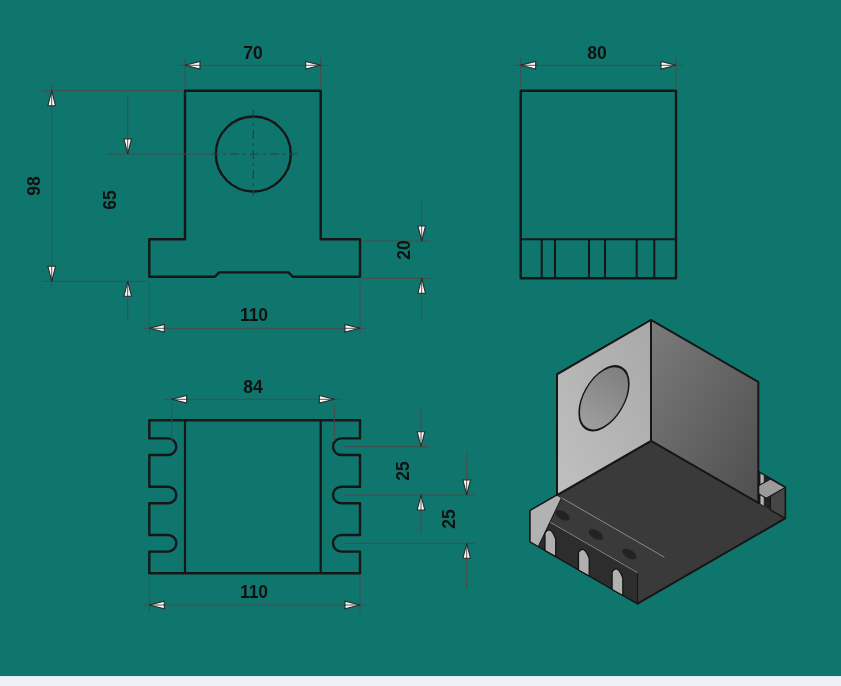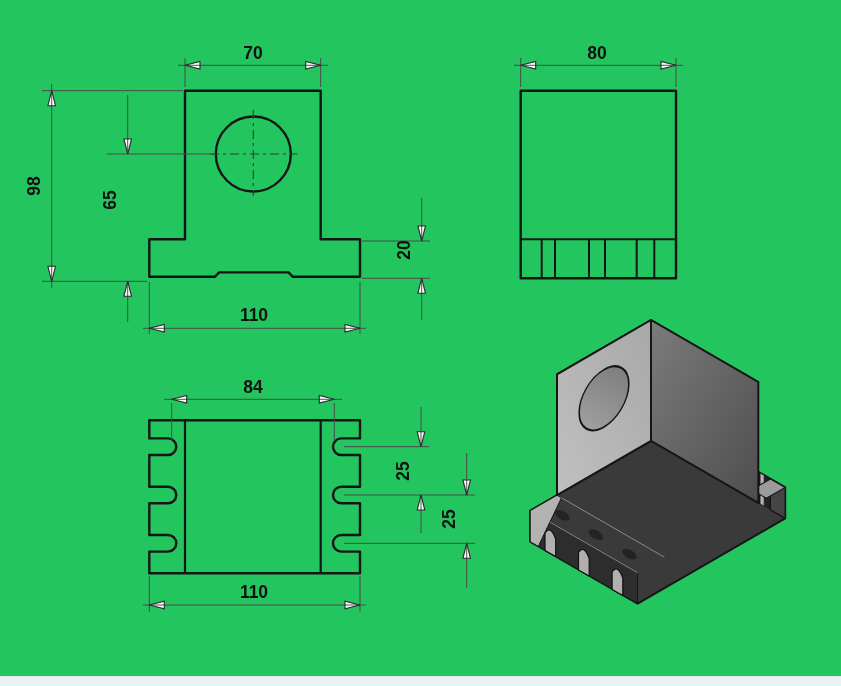--- a/index.html
+++ b/index.html
@@ -1,16 +1,16 @@
 <!DOCTYPE html>
 <html><head>
 <meta charset="utf-8">
 <style>
   html,body{margin:0;padding:0;background:#ffffff;}
-  .stage{position:relative;width:841px;height:686px;background:#22c55e;overflow:hidden;
+  .stage{position:relative;width:841px;height:686px;background:#0f766e;overflow:hidden;
          font-family:"Liberation Sans", sans-serif;}
   svg text{font-family:"Liberation Sans","DejaVu Sans",sans-serif;font-weight:bold;
            font-size:17.5px;fill:#111;}
   .footer-bar{position:absolute;left:0;bottom:0;width:841px;height:9px;
               background:#edf1f6;border-top:1px solid #e1e8f0;}
 </style>
 </head>
 <body>
 
 <div class="stage">

